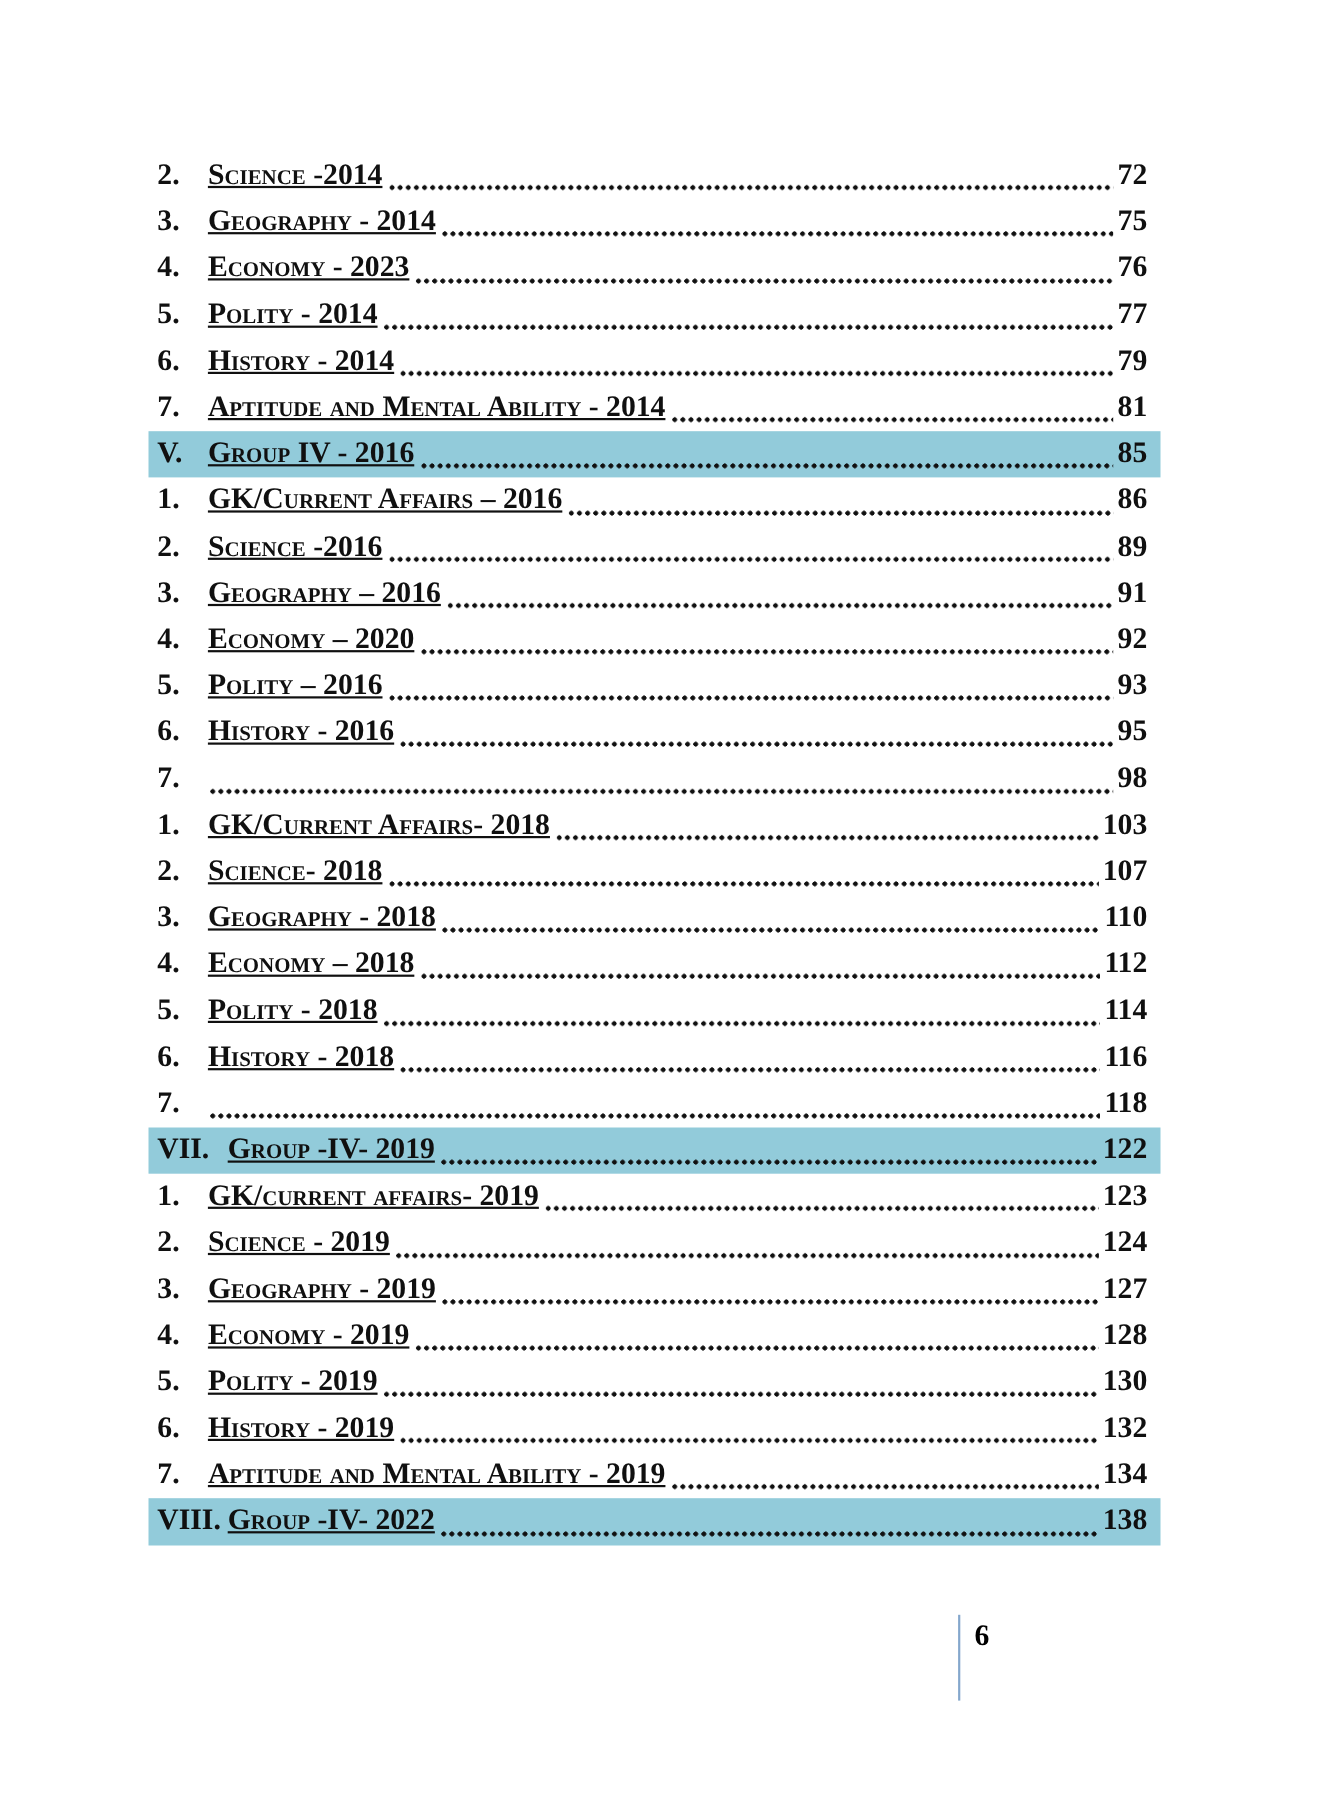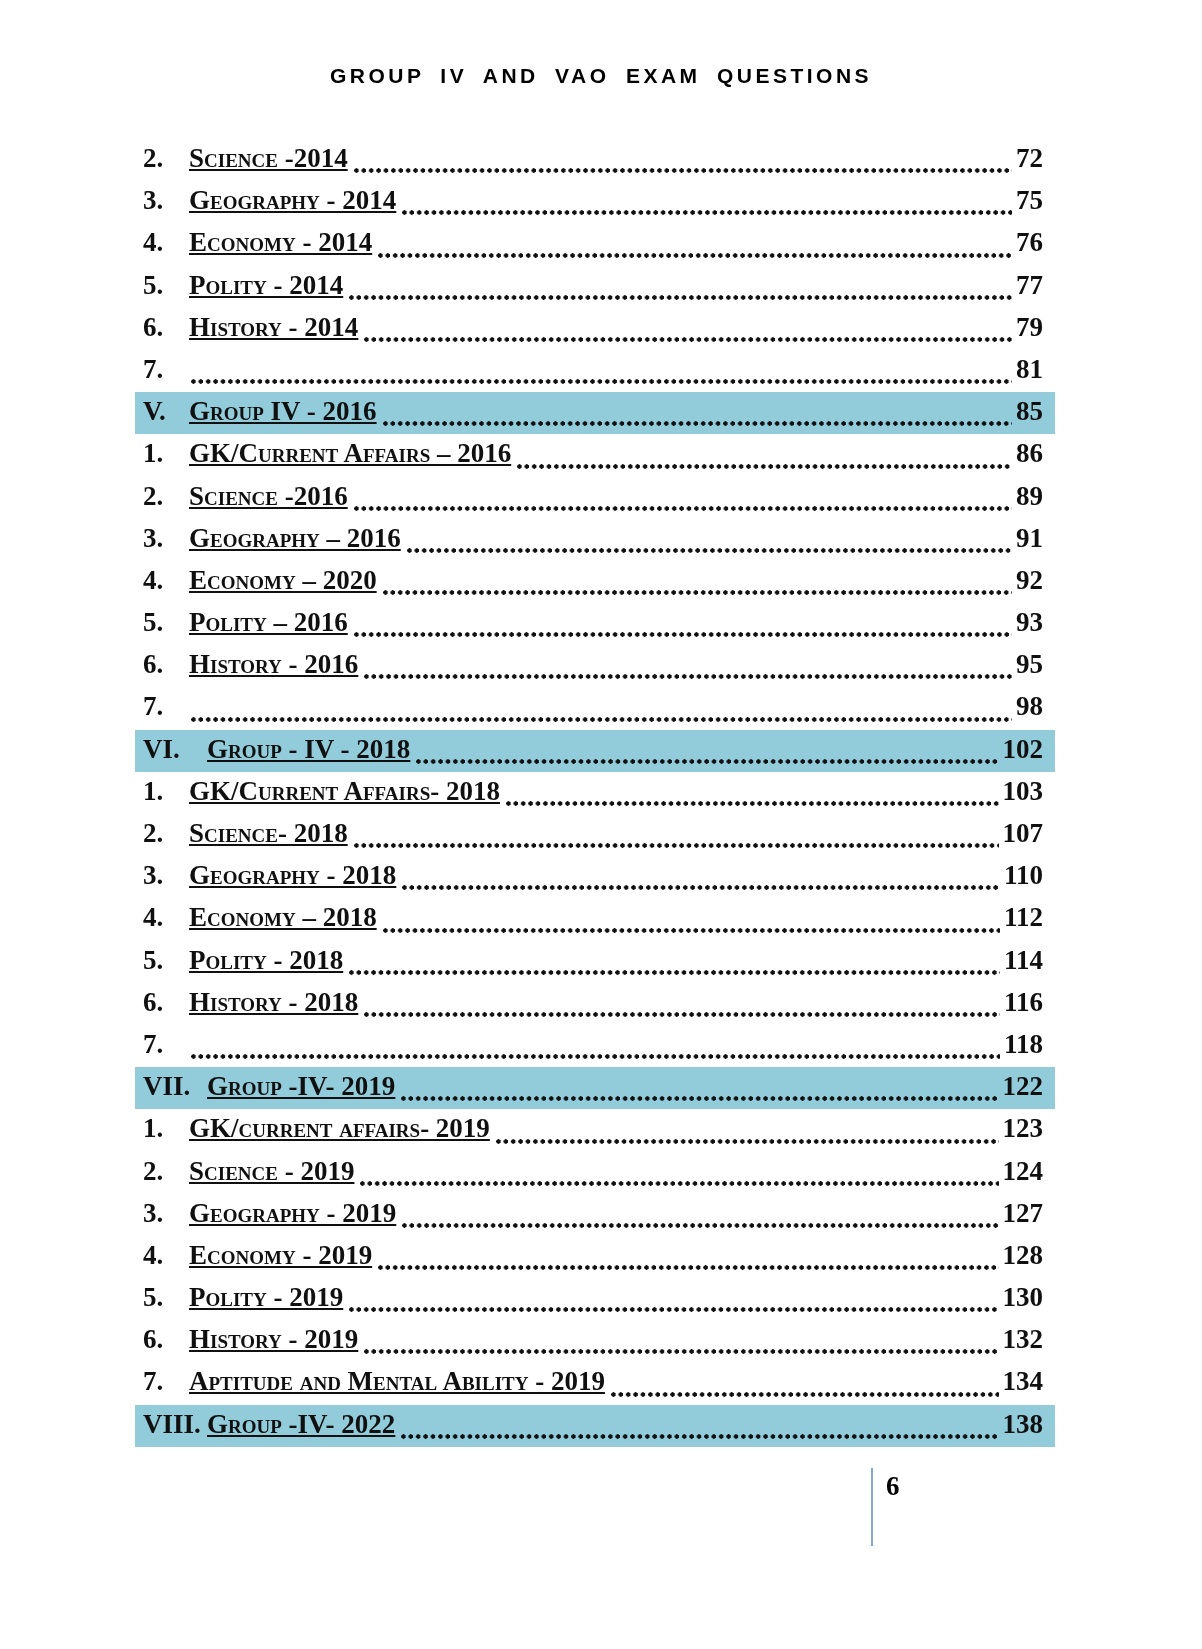--- a/index.html
+++ b/index.html
@@ -105,55 +105,55 @@
     font-weight: bold;
     font-size: 27px;
     color: #000000;
   }
 </style>
 </head>
 <body>
 
 <div class="page">
 
-  <div class="doc-header">GROUP IV AND VAO EXAM QUESTIONS</div>
 
   <div class="toc">
       <div class="row">
       <span class="num">2.</span>
       <span class="title">Science -2014</span>
       <span class="dots"></span>
       <span class="pageno">72</span>
     </div>
       <div class="row">
       <span class="num">3.</span>
       <span class="title">Geography - 2014</span>
       <span class="dots"></span>
       <span class="pageno">75</span>
     </div>
       <div class="row">
       <span class="num">4.</span>
-      <span class="title">Economy - 2014</span>
+      <span class="title">Economy - 2023</span>
       <span class="dots"></span>
       <span class="pageno">76</span>
     </div>
       <div class="row">
       <span class="num">5.</span>
       <span class="title">Polity - 2014</span>
       <span class="dots"></span>
       <span class="pageno">77</span>
     </div>
       <div class="row">
       <span class="num">6.</span>
       <span class="title">History - 2014</span>
       <span class="dots"></span>
       <span class="pageno">79</span>
     </div>
       <div class="row">
       <span class="num">7.</span>
+      <span class="title">Aptitude and Mental Ability - 2014</span>
       <span class="dots"></span>
       <span class="pageno">81</span>
     </div>
       <div class="row hl">
       <span class="num">V.</span>
       <span class="title">Group IV - 2016</span>
       <span class="dots"></span>
       <span class="pageno">85</span>
     </div>
       <div class="row">
@@ -189,26 +189,20 @@
       <div class="row">
       <span class="num">6.</span>
       <span class="title">History - 2016</span>
       <span class="dots"></span>
       <span class="pageno">95</span>
     </div>
       <div class="row">
       <span class="num">7.</span>
       <span class="dots"></span>
       <span class="pageno">98</span>
-    </div>
-      <div class="row hl widenum">
-      <span class="num">VI.</span>
-      <span class="title">Group - IV - 2018</span>
-      <span class="dots"></span>
-      <span class="pageno">102</span>
     </div>
       <div class="row">
       <span class="num">1.</span>
       <span class="title">GK/Current Affairs- 2018</span>
       <span class="dots"></span>
       <span class="pageno">103</span>
     </div>
       <div class="row">
       <span class="num">2.</span>
       <span class="title">Science- 2018</span>

